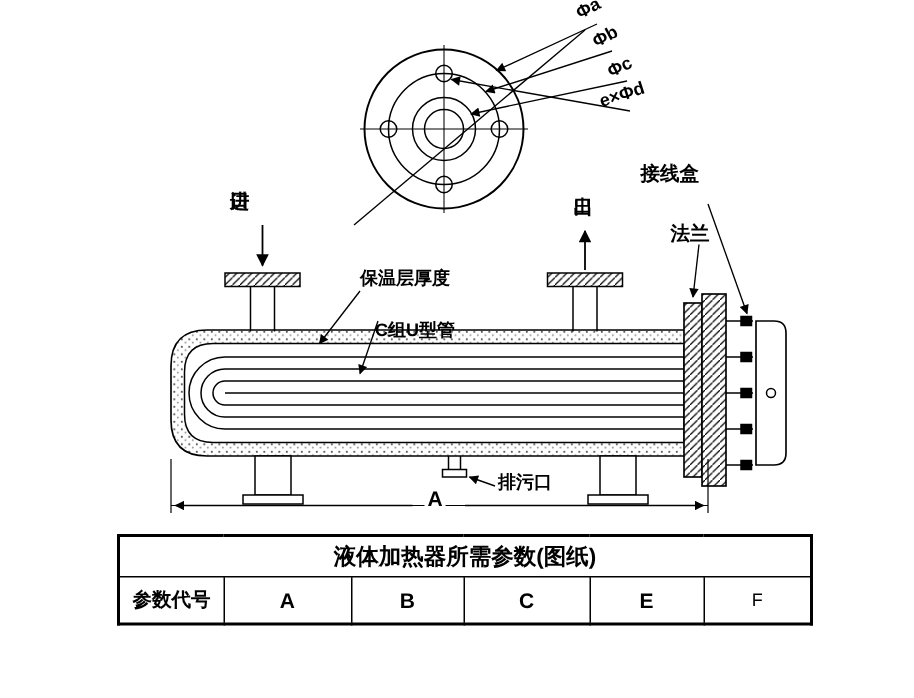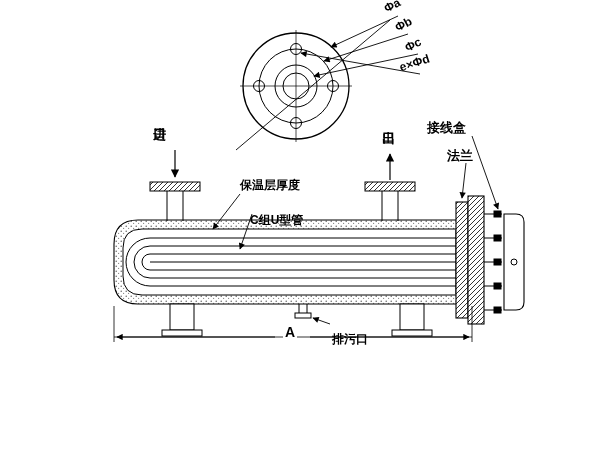--- a/index.html
+++ b/index.html
@@ -150,35 +150,46 @@
   </svg>
 
   <div class="lbl rot" style="left:382px;top:4px;transform:rotate(-28deg);">Φa</div>
   <div class="lbl rot" style="left:393px;top:23px;transform:rotate(-28deg);">Φb</div>
   <div class="lbl rot" style="left:403px;top:43px;transform:rotate(-27deg);">Φc</div>
   <div class="lbl rot" style="left:398px;top:62px;transform:rotate(-18deg);">e×Φd</div>
 
   <div class="lbl vert" style="left:152px;top:117px;">进口</div>
   <div class="lbl vert" style="left:381px;top:121px;">出口</div>
 
-  <div class="lbl" style="left:427px;top:121px;">接线盒</div>
+  <div class="lbl" style="left:427px;top:109px;">接线盒</div>
   <div class="lbl" style="left:447px;top:149px;">法兰</div>
 
   <div class="lbl small" style="left:240px;top:179px;">保温层厚度</div>
   <div class="lbl small" style="left:250px;top:214px;">C组U型管</div>
-  <div class="lbl small" style="left:332px;top:333px;">排污口</div>
+  <div class="lbl small" style="left:332px;top:315px;">排污口</div>
 
   <div class="lbl dimA" style="left:283px;top:325px;">A</div>
 
   <table id="paramtable">
     <colgroup>
       <col style="width:70px">
         <col style="width:85px">
         <col style="width:75px">
       <col style="width:84px">
         <col style="width:76px">
         <col style="width:72px">
     </colgroup>
     <tbody>
+        <tr>
+      <td class="title" colspan="6">液体加热器所需参数(图纸)</td>
+    </tr>
+    <tr>
+      <td>参数代号</td>
+      <td class="letter">A</td>
+      <td class="letter">B</td>
+      <td class="letter">C</td>
+      <td class="letter">E</td>
+      <td class="light">F</td>
+    </tr>
   </tbody>
     </table>
 
 </div>
 
 </body></html>

